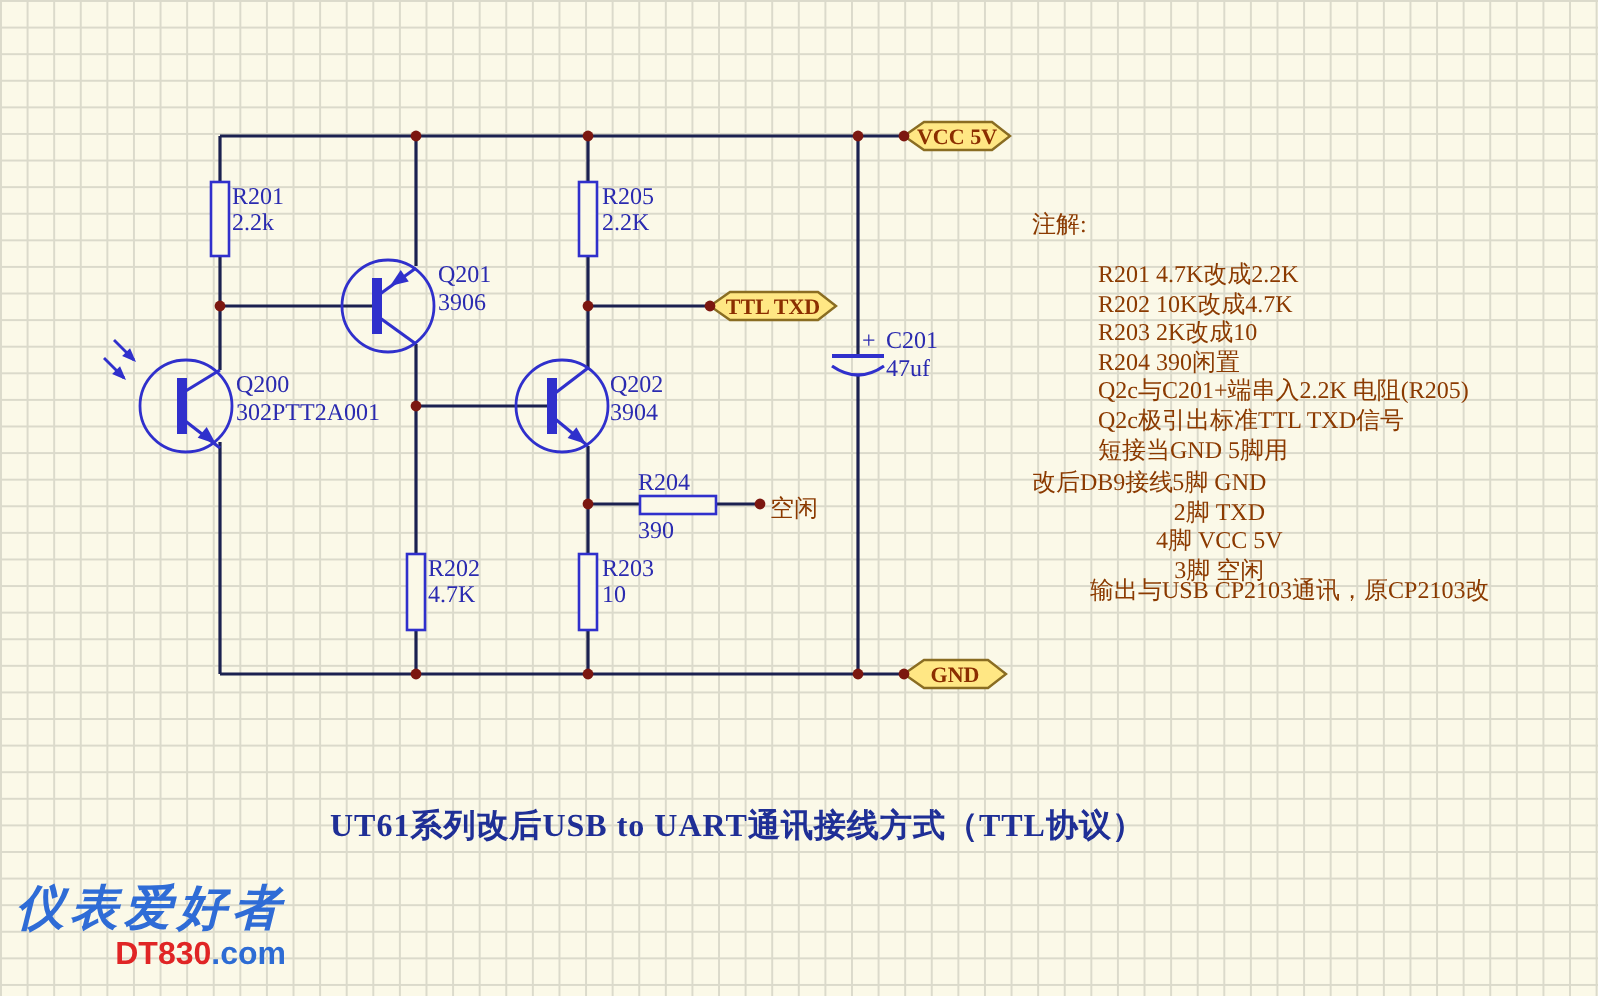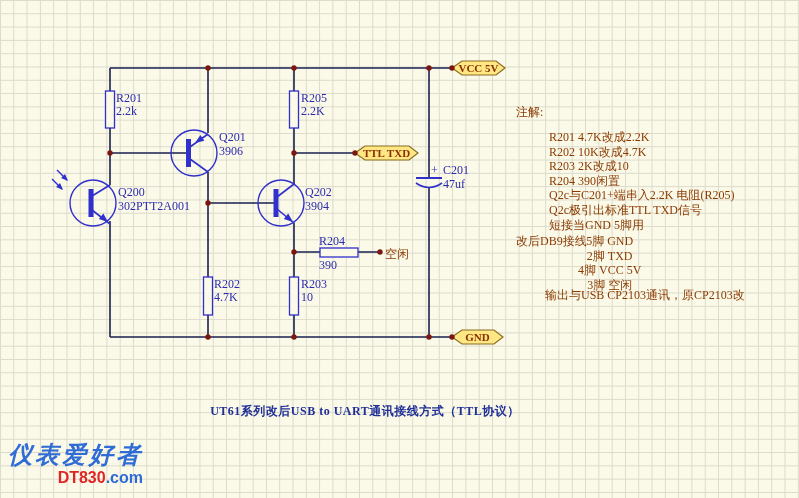--- a/index.html
+++ b/index.html
@@ -18,21 +18,21 @@
   .flag-text{fill:#8b2e00;font-size:11px;font-weight:bold;}
   .net-idle{fill:#8b3a00;font-size:12px;}
   .notes{position:absolute;color:#8b3a00;font-size:12px;line-height:14.6px;white-space:nowrap;}
   #note-heading{left:516px;top:105px;}
   #note-lines{left:549px;top:105px;margin-top:25px;}
   #db9-heading{left:516px;top:234px;}
   #db9-pins{left:578px;top:234px;text-align:center;}
   #db9-footer{left:545px;top:288px;text-align:right;}
   #caption{
     position:absolute;left:165px;top:403px;width:400px;text-align:center;
-    color:#1f2f96;font-size:12px;font-weight:bold;letter-spacing:0.5px;white-space:nowrap;
+    color:#1f2f96;font-size:16px;font-weight:bold;letter-spacing:0.5px;white-space:nowrap;
   }
   #watermark{position:absolute;left:8px;top:442px;text-align:right;}
   #wm-line1{
     display:block;color:#2f6cd6;font-size:24px;font-weight:bold;font-style:italic;
     letter-spacing:3px;line-height:26px;
   }
   #wm-line2{
     display:block;margin-left:10px;font-family:"Liberation Sans","DejaVu Sans",sans-serif;
     font-size:16px;font-weight:bold;line-height:20px;
   }

